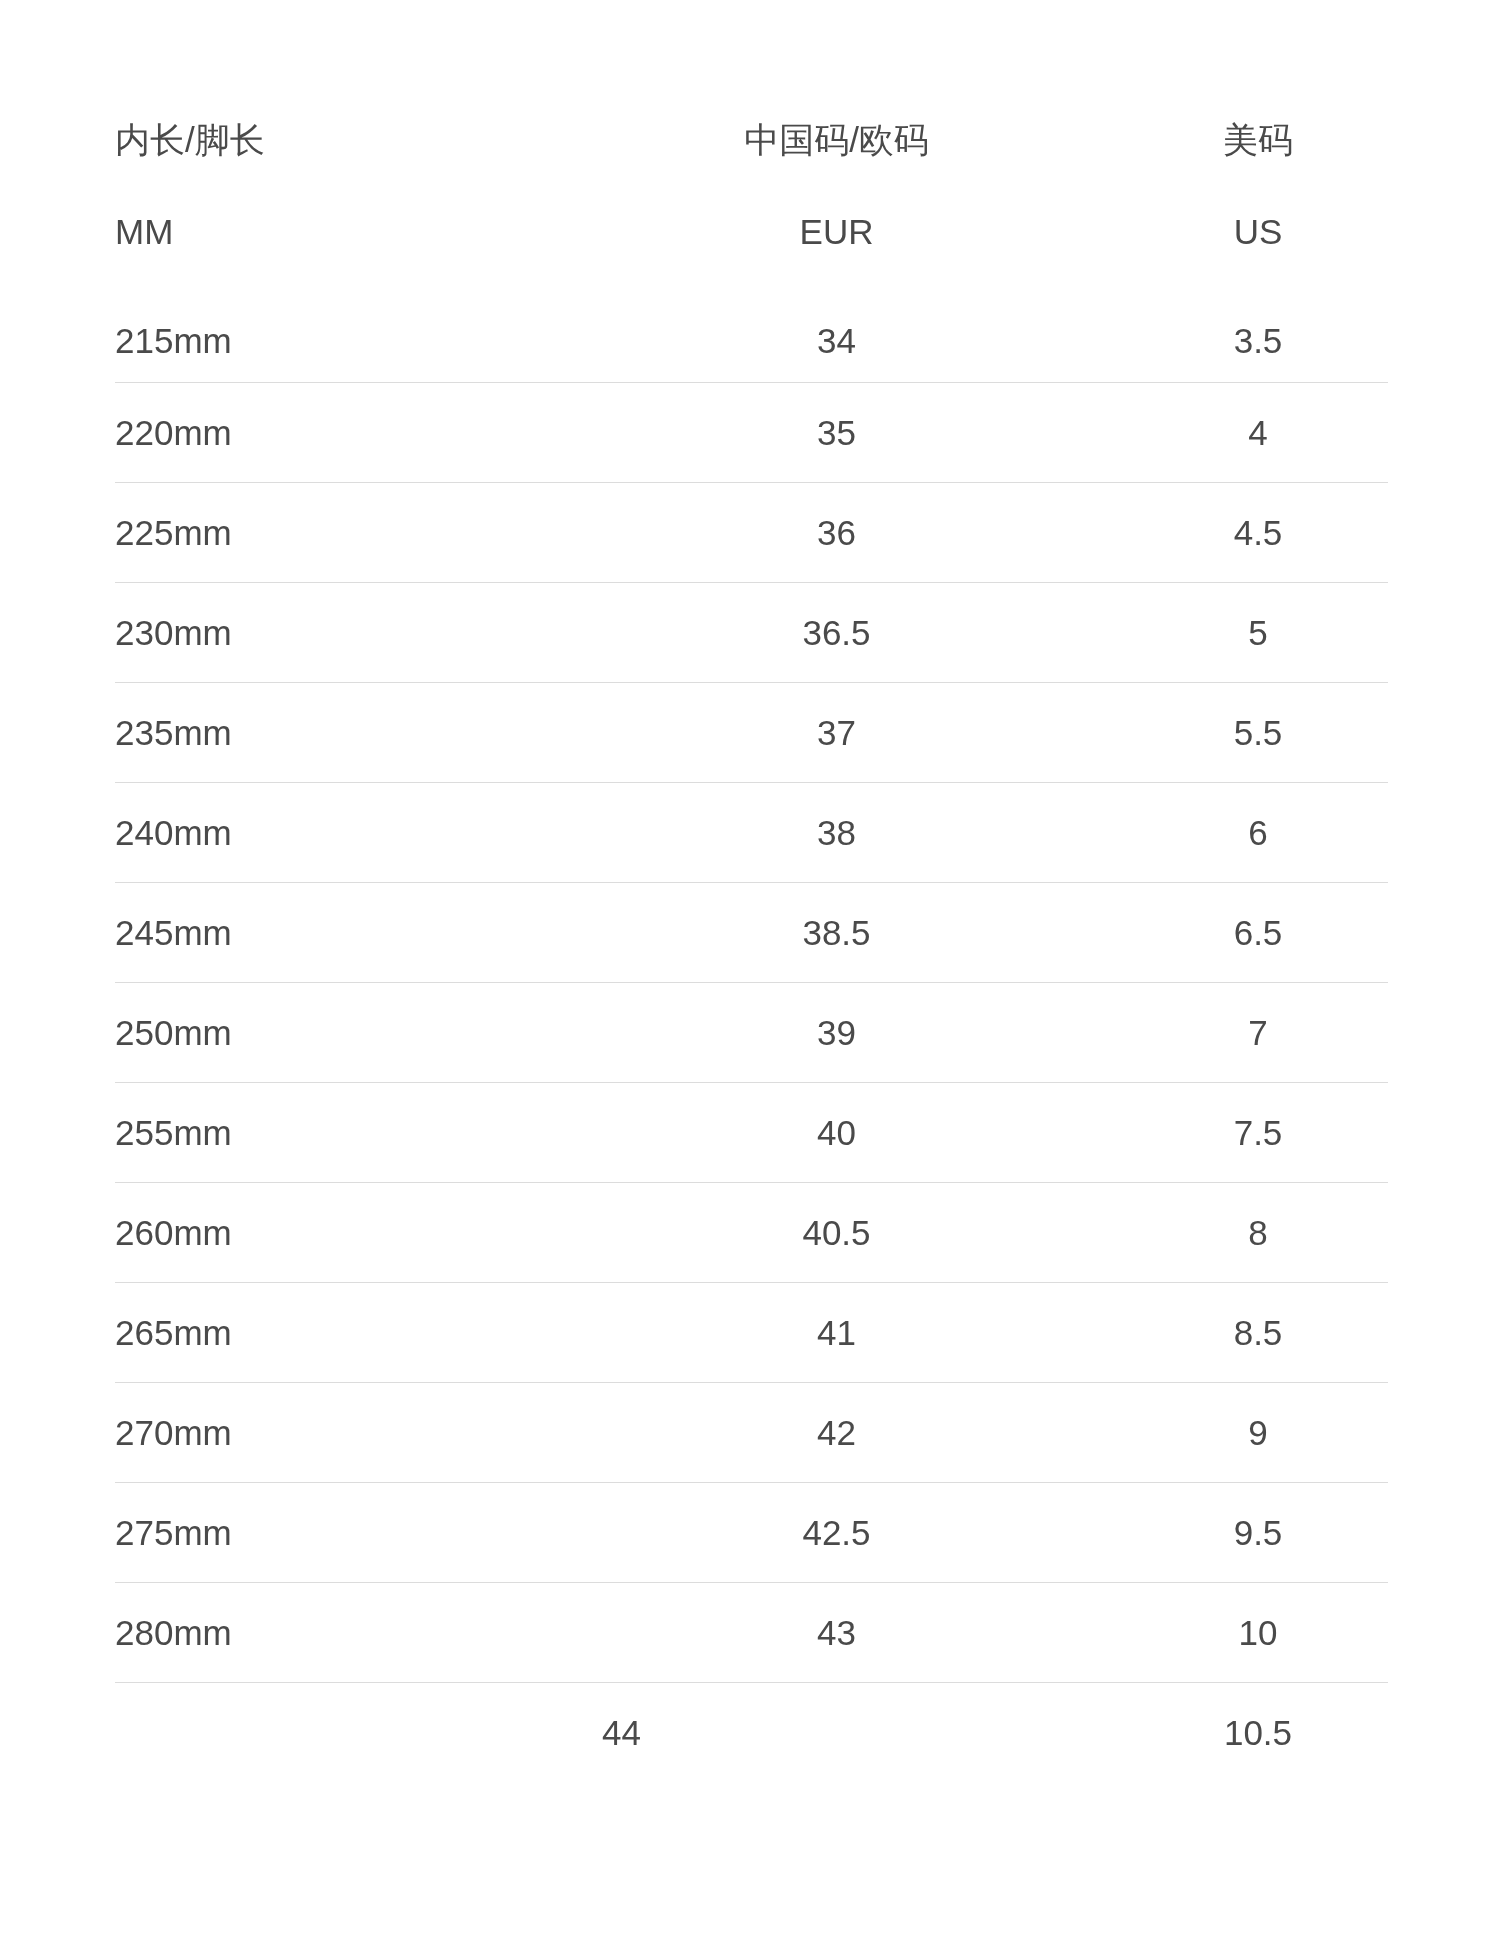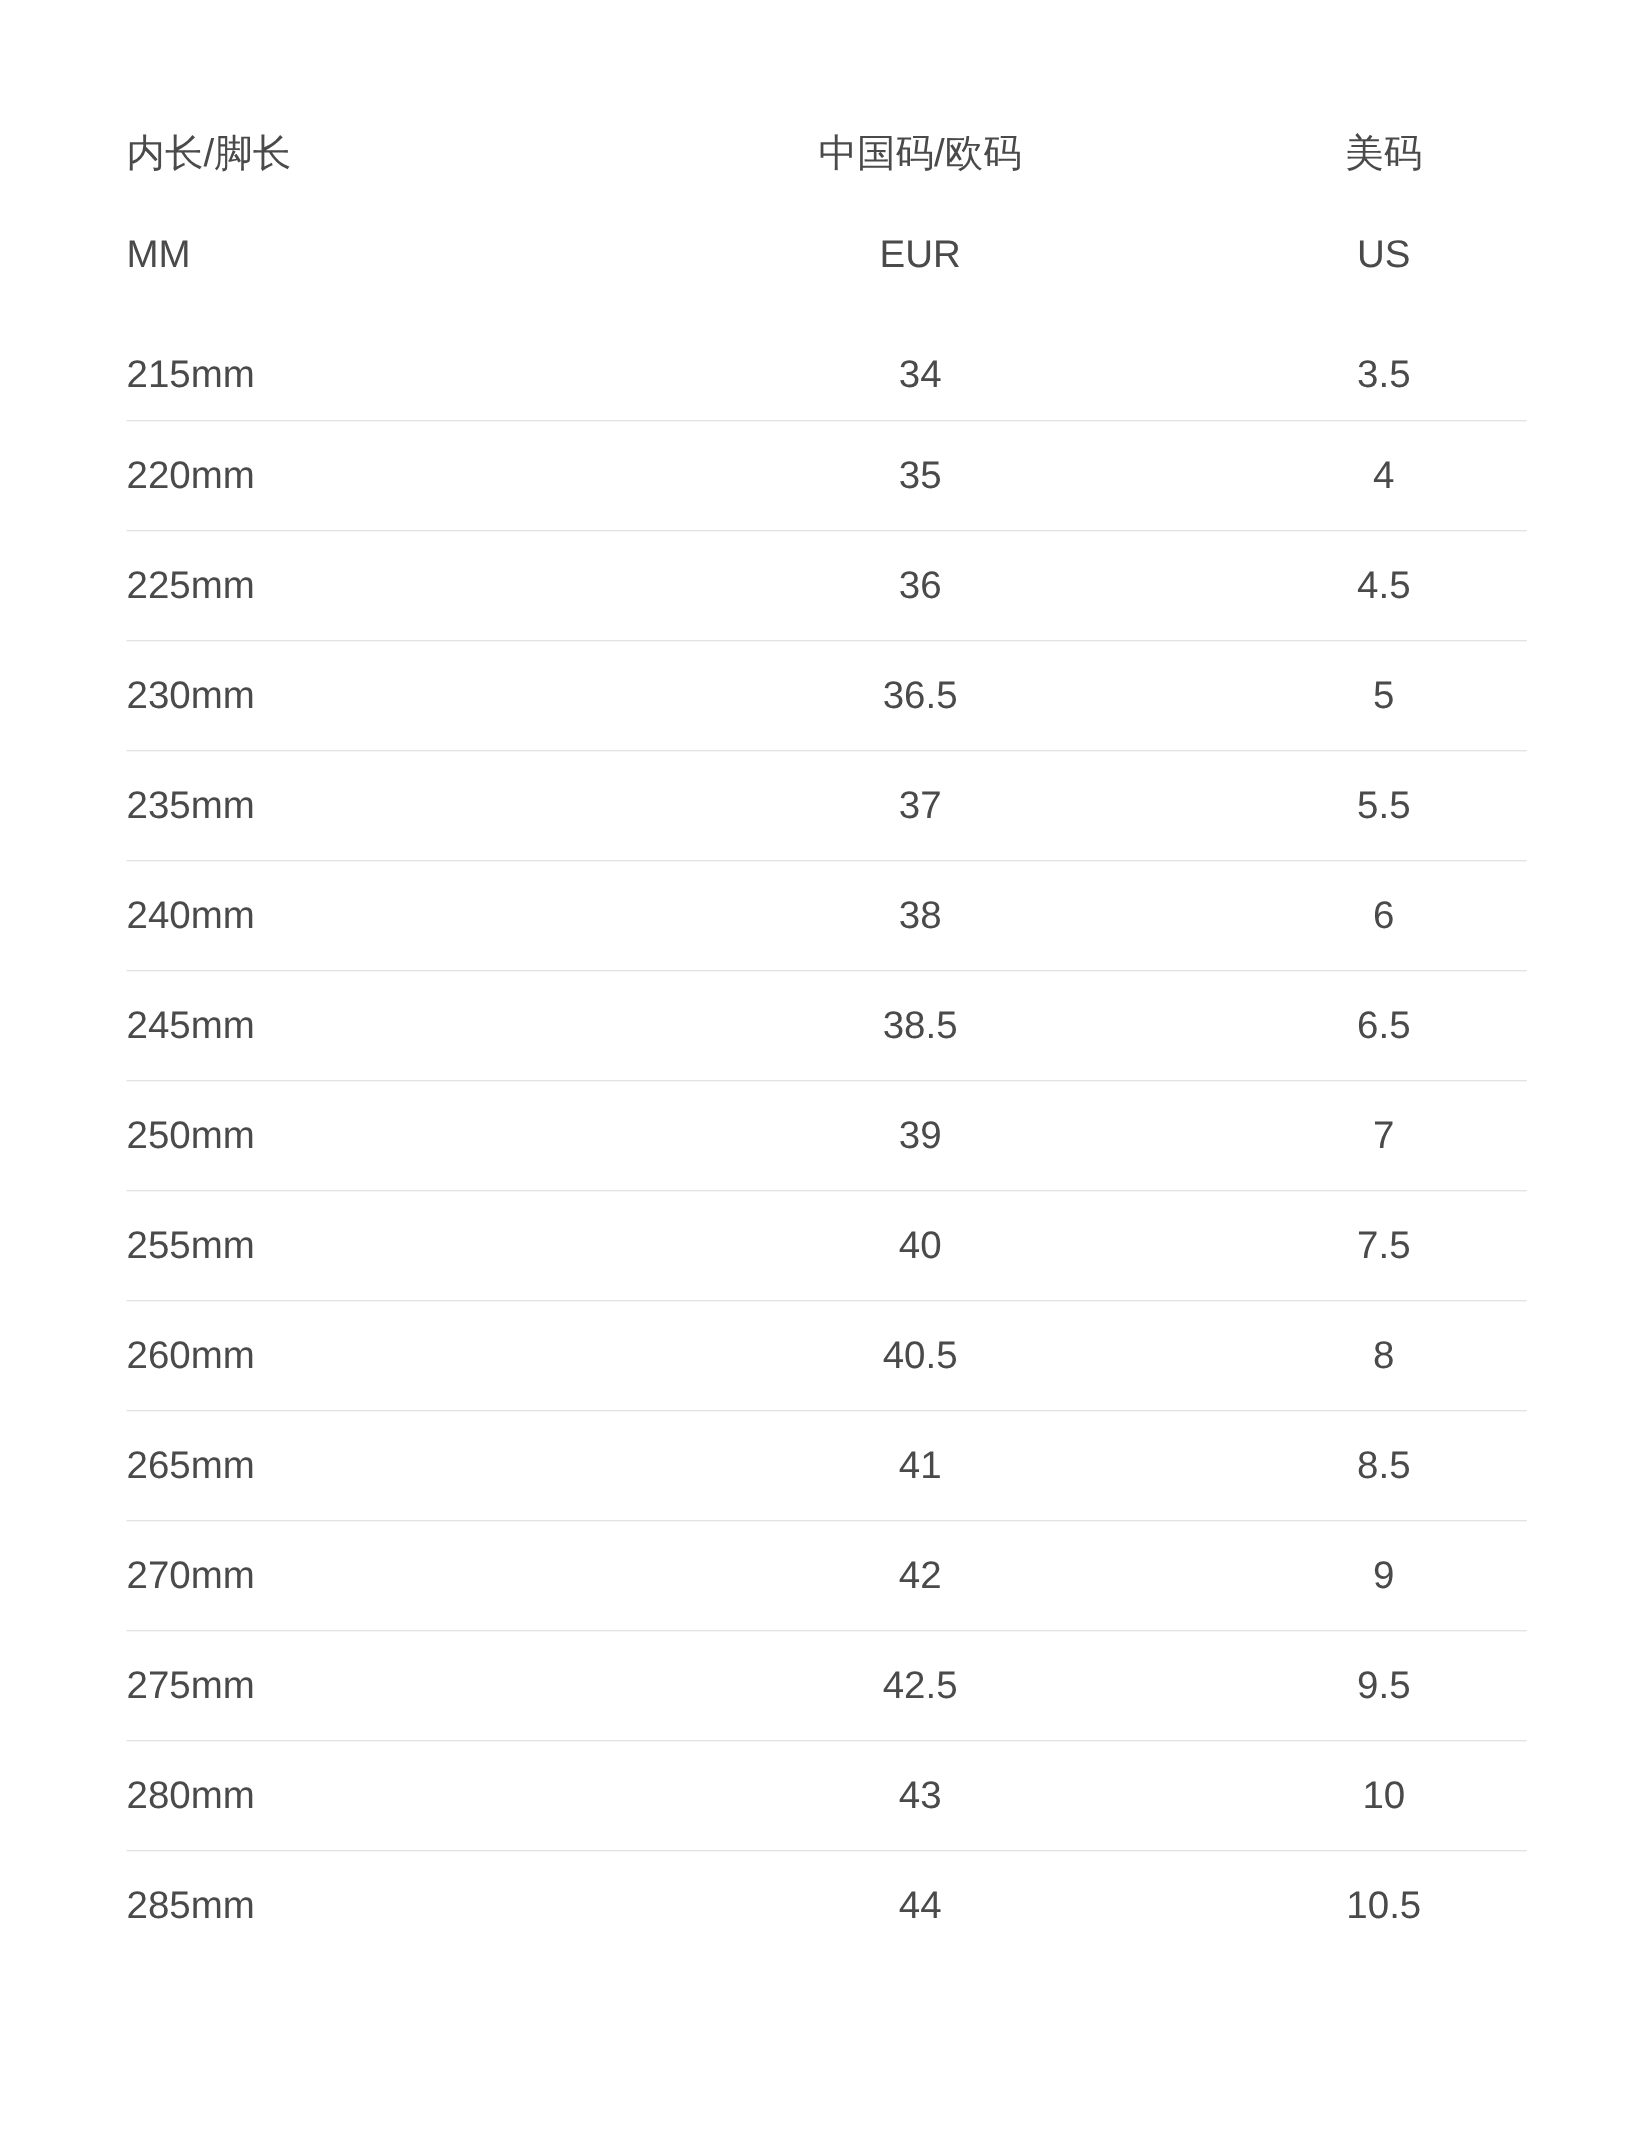--- a/index.html
+++ b/index.html
@@ -190,19 +190,18 @@
       <div class="col-us cell">9.5</div>
     </div>
 
     <div class="data-row">
       <div class="col-mm cell">280mm</div>
       <div class="col-eur cell">43</div>
       <div class="col-us cell">10</div>
     </div>
 
     <div class="data-row">
-      <div class="col-mm cell">285mm</div>
       <div class="col-eur cell">44</div>
       <div class="col-us cell">10.5</div>
     </div>
 
   </div>
 </div>
 
 </body></html>

